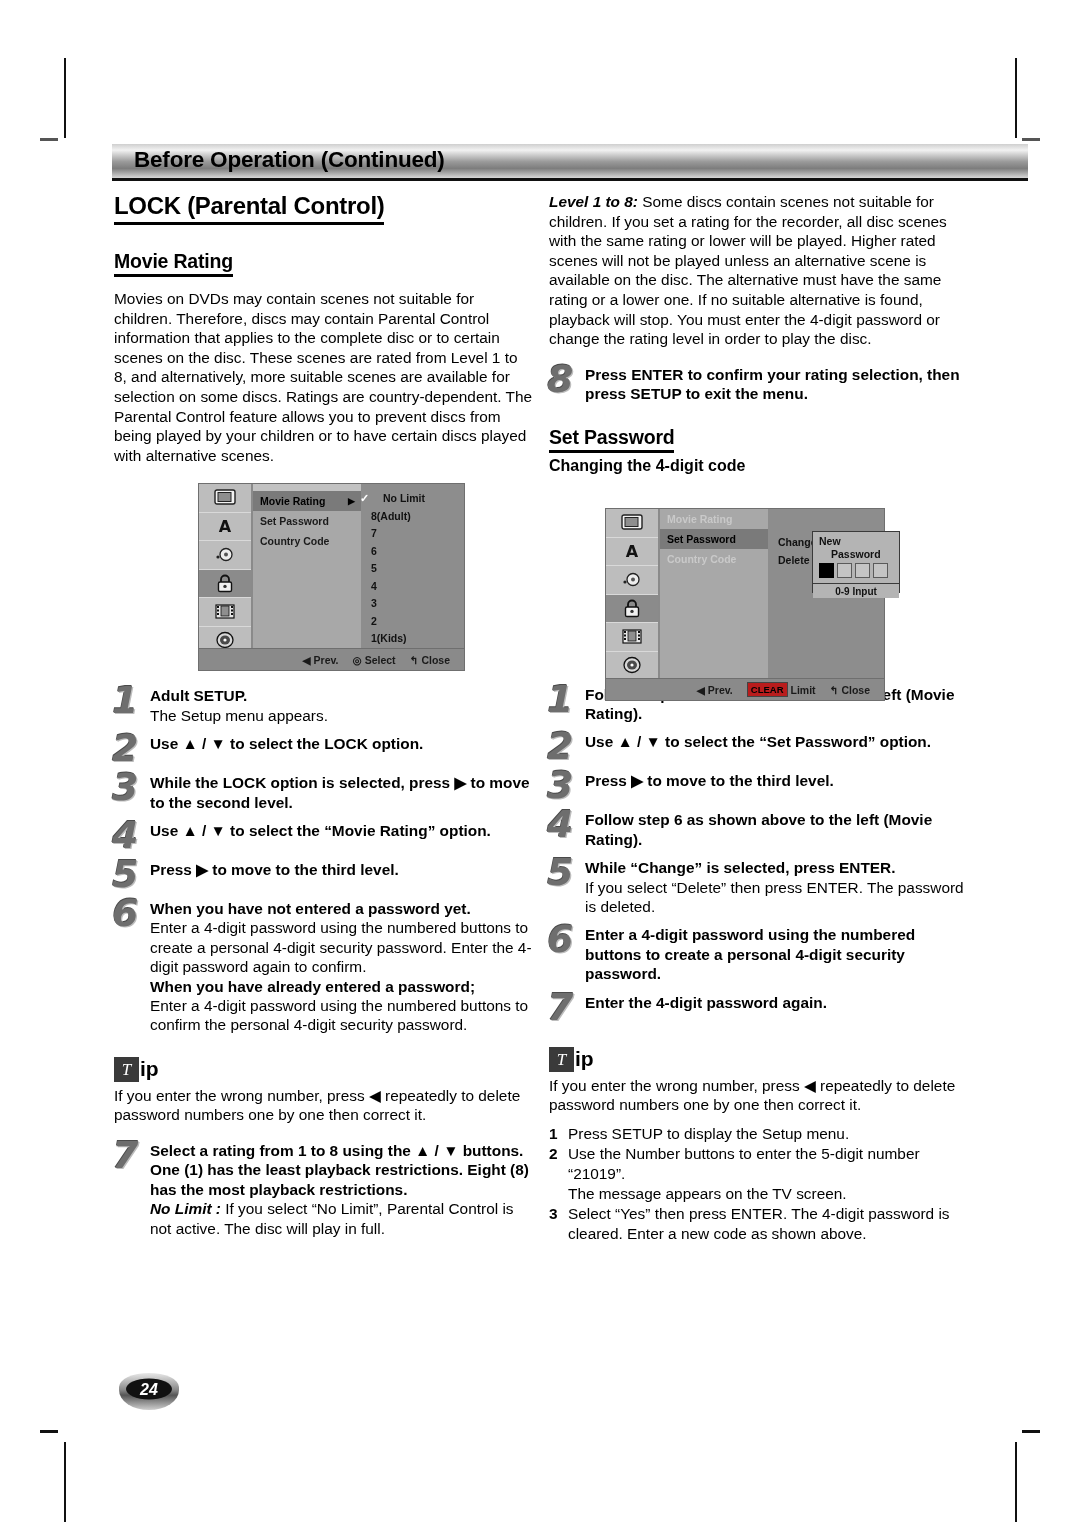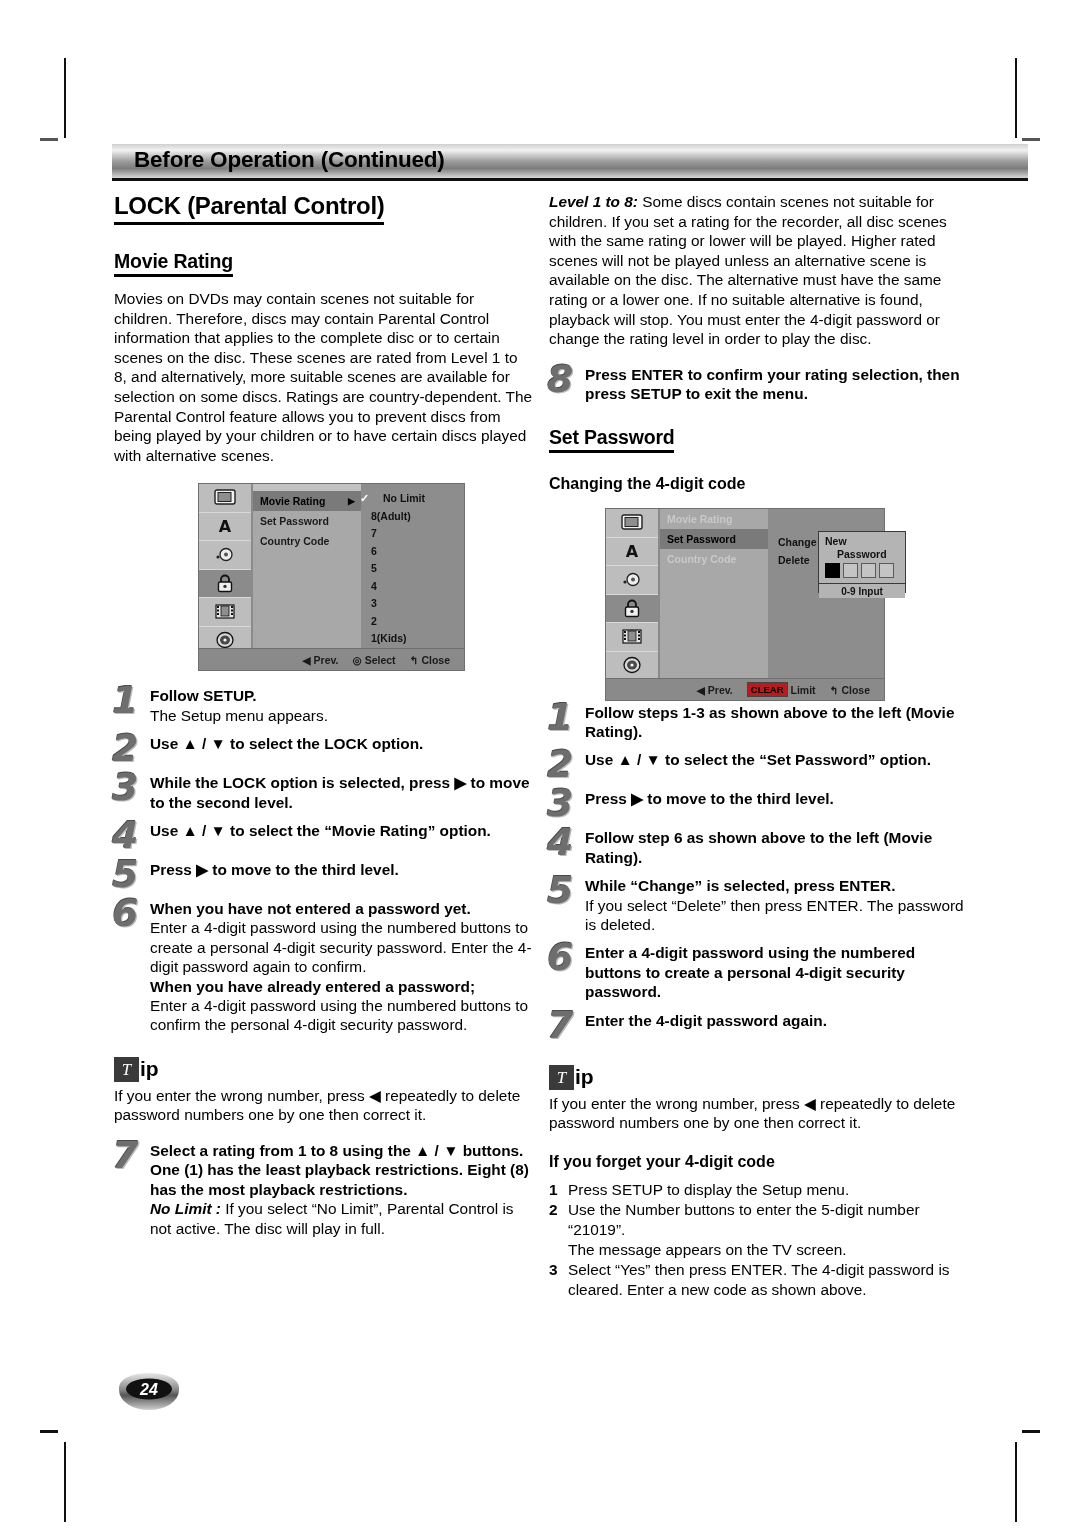--- a/index.html
+++ b/index.html
@@ -33,21 +33,21 @@
   .col.right{left:549px;}
 
   h1.lock{
     font-size:24px;font-weight:bold;margin:0 0 3px 0;letter-spacing:-0.3px;
     display:inline-block;border-bottom:3.5px solid #000;padding-bottom:2px;
   }
   h2.sub{
     font-size:19.5px;font-weight:bold;margin:22px 0 4px 0;letter-spacing:-0.2px;
     display:inline-block;border-bottom:3px solid #000;padding-bottom:1px;
   }
-  h3.sub3{font-size:16px;font-weight:bold;margin:18px 0 8px 0;}
+  h3.sub3{font-size:16px;font-weight:bold;margin:0 0 8px 0;}
 
   p.body{font-size:15.4px;line-height:19.6px;margin:8px 0 0 0;text-align:left;}
   p.body.tight{margin-top:4px;}
   .ital{font-style:italic;font-weight:bold;}
 
   
   .step{position:relative;padding-left:36px;margin-top:9px;min-height:30px;}
   .step .num{
     position:absolute;left:-2px;top:-5px;width:34px;
     font-family:"DejaVu Sans",sans-serif;
@@ -171,21 +171,21 @@
     <h1 class="lock">LOCK (Parental Control)</h1>
     <div></div>
     <h2 class="sub">Movie Rating</h2>
     <p class="body">Movies on DVDs may contain scenes not suitable for children. Therefore, discs may contain Parental Control information that applies to the complete disc or to certain scenes on the disc. These scenes are rated from Level 1 to 8, and alternatively, more suitable scenes are available for selection on some discs. Ratings are country-dependent. The Parental Control feature allows you to prevent discs from being played by your children or to have certain discs played with alternative scenes.</p>
 
     <div style="height:212px;"></div>
 
     <div id="left-steps">
         <div class="step">
           <div class="num">1</div>
-          <div class="txt"><b>Follow SETUP.</b><br><span>The Setup menu appears.</span></div>
+          <div class="txt"><b>Adult SETUP.</b><br><span>The Setup menu appears.</span></div>
         </div>
         <div class="step">
           <div class="num">2</div>
           <div class="txt"><b>Use ▲ / ▼ to select the LOCK option.</b></div>
         </div>
         <div class="step">
           <div class="num">3</div>
           <div class="txt"><b>While the LOCK option is selected, press ▶ to move to the second level.</b></div>
         </div>
         <div class="step">
@@ -267,21 +267,20 @@
           <div class="num">7</div>
           <div class="txt"><b>Enter the 4-digit password again.</b></div>
         </div>
       </div>
 
     <div class="tipwrap" style="margin-top:24px;">
       <span class="tipbadge"><span class="tipbox">T</span><span class="tipip">ip</span></span>
       <p class="body tight">If you enter the wrong number, press ◀ repeatedly to delete password numbers one by one then correct it.</p>
     </div>
 
-    <h3 class="sub3" style="margin-top:20px;">If you forget your 4-digit code</h3>
     <div class="minilist" id="forgot-list">
         <div class="minirow">
           <div class="mn">1</div>
           <div class="mt">Press SETUP to display the Setup menu.</div>
         </div>
         <div class="minirow">
           <div class="mn">2</div>
           <div class="mt">Use the Number buttons to enter the 5-digit number “21019”.<br>The message appears on the TV screen.</div>
         </div>
         <div class="minirow">
@@ -427,21 +426,21 @@
         <div class="mi dim">Movie Rating</div>
         <div class="mi hl">Set Password</div>
         <div class="mi dim">Country Code</div>
       </div>
     <div class="osd-right" id="osd2-right">
         <div style="height: 25px;"></div>
         <div class="ri">Change</div>
         <div class="ri">Delete</div>
       </div>
 
-    <div class="pwpop" style="left:212px;top:22px;width:86px;height:60px;">
+    <div class="pwpop" style="left:206px;top:22px;width:86px;height:60px;">
       <div class="pt">New</div>
       <div class="pt" style="padding-top:0;padding-left:18px;">Password</div>
       <div class="boxes" id="pw-boxes">
           <div class="bx filled"></div>
           <div class="bx"></div>
           <div class="bx"></div>
           <div class="bx"></div>
         </div>
       <div class="inputbar">0-9 Input</div>
     </div>

